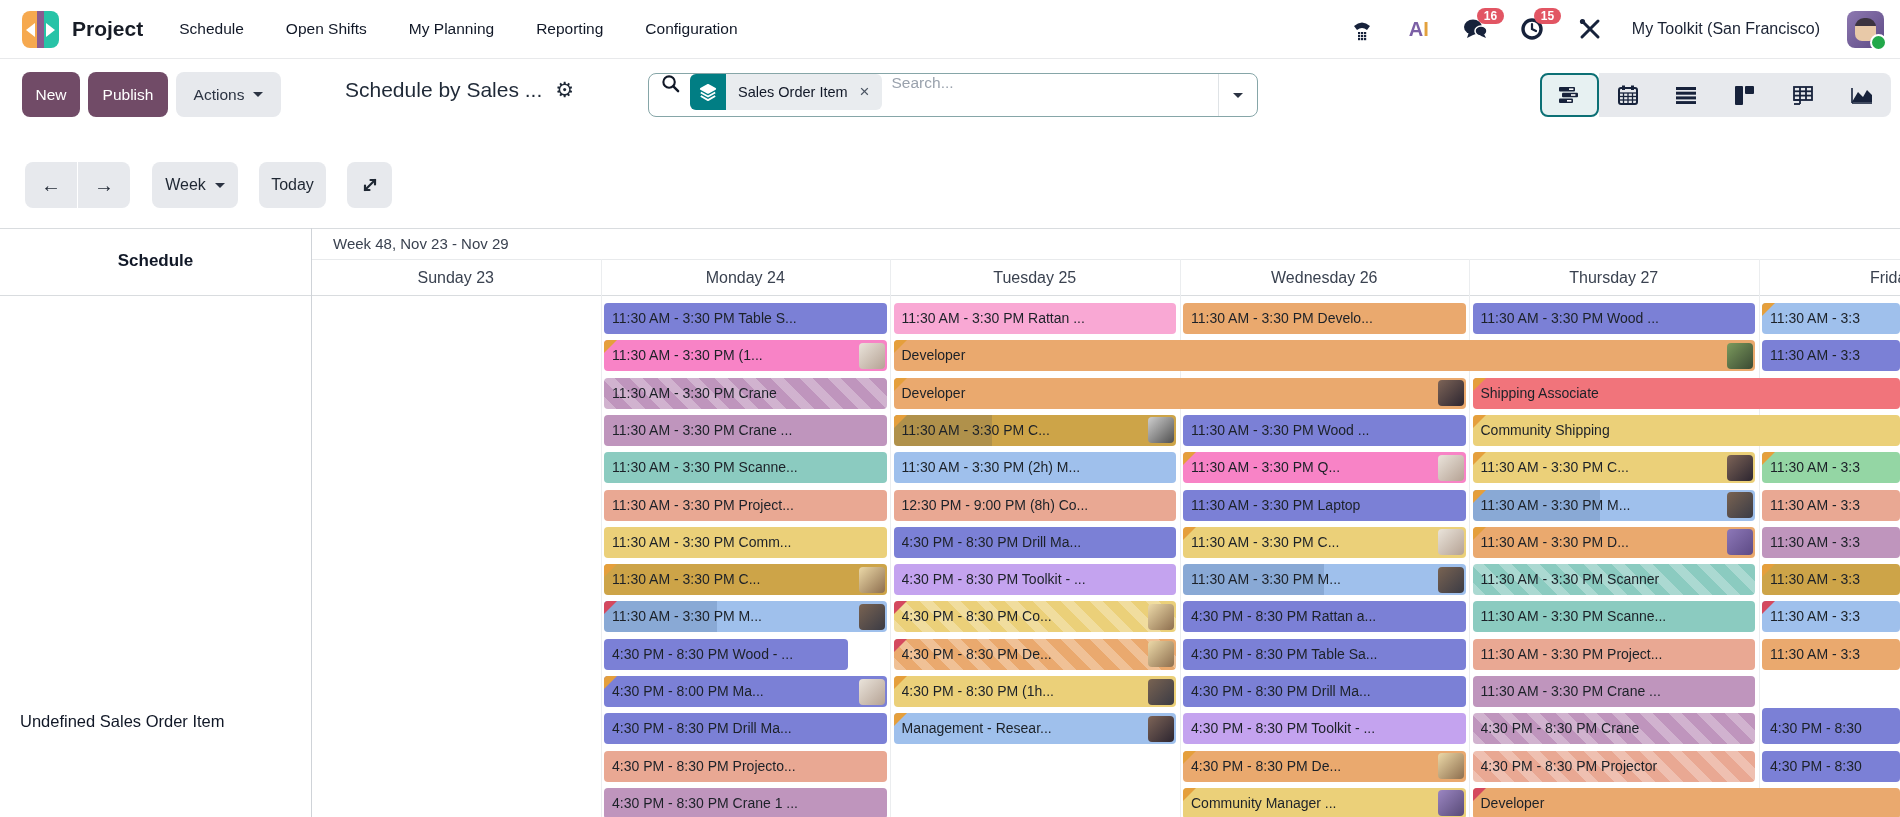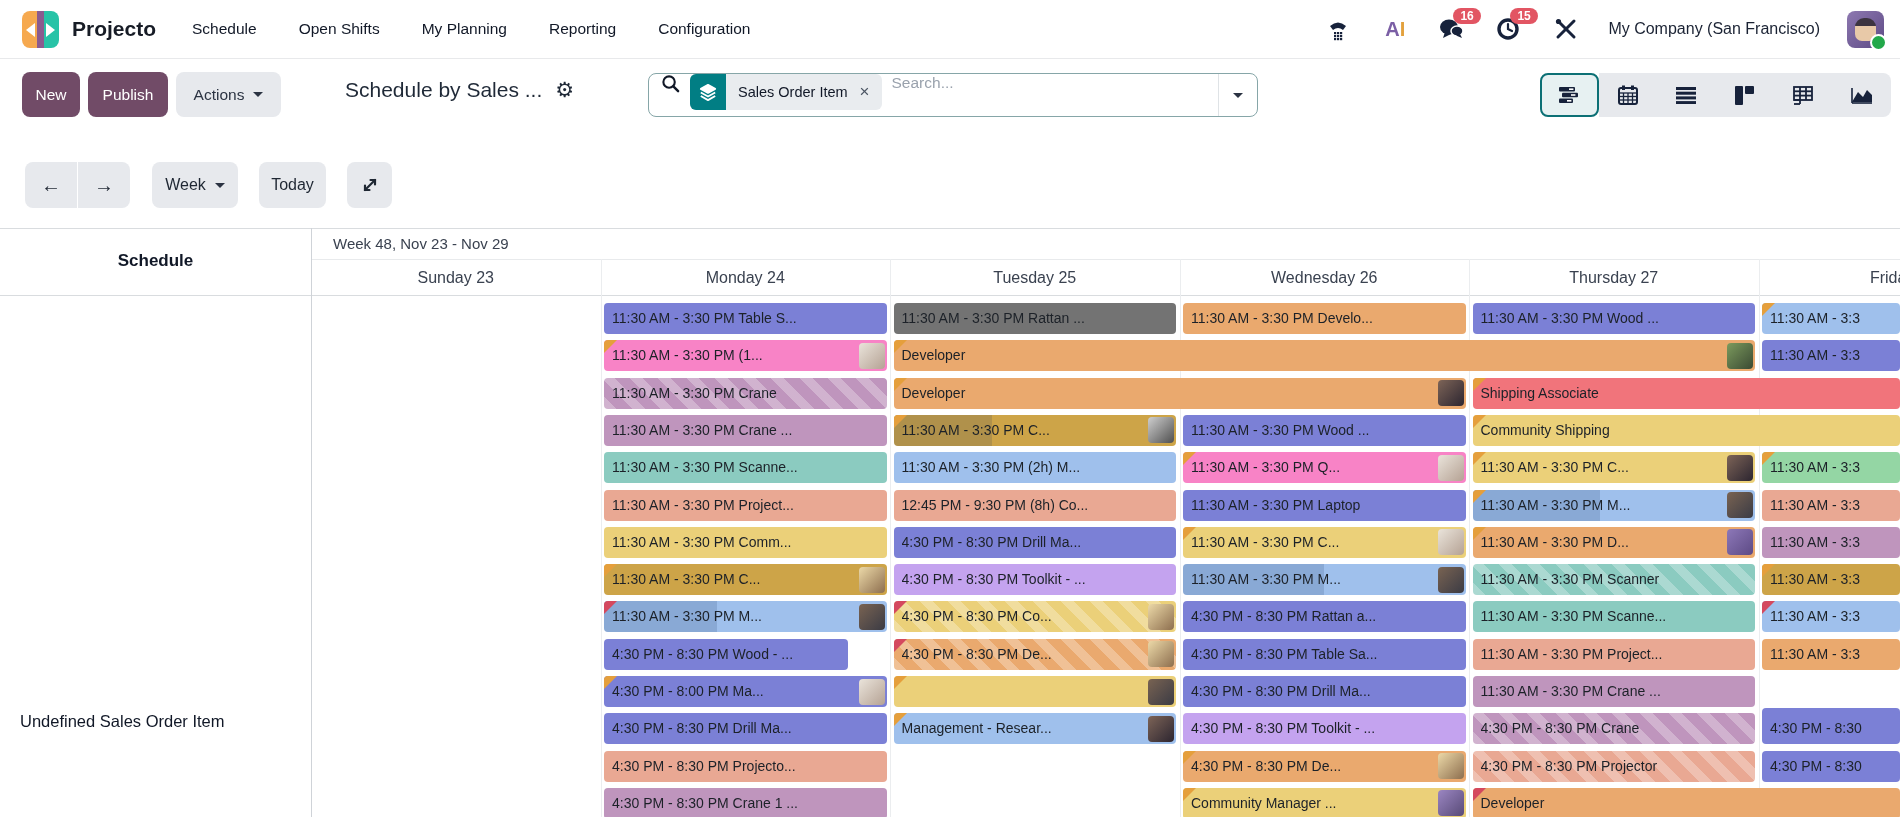--- a/index.html
+++ b/index.html
@@ -84,21 +84,21 @@
 <body>
 
 <div class="navbar">
   <div class="logo">
     <div class="half lh"></div>
       <div class="half rh"></div>
     <div class="tri tl"></div>
       <div class="tri tr"></div>
     <div class="bar"></div>
   </div>
-  <div class="appname">Projecto</div>
+  <div class="appname">Project</div>
   <div class="navmenu">
     <div>Schedule</div>
     <div>Open Shifts</div>
     <div>My Planning</div>
     <div>Reporting</div>
     <div>Configuration</div>
   </div>
   <div class="systray">
     <div class="trayicon">
       <svg width="24" height="24" viewBox="0 0 24 24">
@@ -138,21 +138,21 @@
     </div>
     <div class="trayicon">
       <svg width="24" height="24" viewBox="0 0 24 24">
           <g stroke="#17223b" stroke-width="3" stroke-linecap="round">
             <line x1="4" y1="4" x2="20" y2="20"></line>
             <line x1="20" y1="4" x2="4" y2="20"></line>
           </g>
           <circle cx="4.5" cy="4.5" r="2.6" fill="#17223b"></circle>
         </svg>
     </div>
-    <div class="company">My Company (San Francisco)</div>
+    <div class="company">My Toolkit (San Francisco)</div>
     <div class="useravatar">
       <div class="face"></div>
       <div class="statusdot"></div>
     </div>
   </div>
 </div>
 
 <div class="controlrow">
   <div class="btn btn-primary" style="left:22px;width:58px;">New</div>
   <div class="btn btn-primary" style="left:88px;width:80px;">Publish</div>
@@ -298,21 +298,21 @@
     <div class="vline" style="left: 890px; top: 259px; height: 558px;"></div>
     <div class="day-header" style="left: 1179.5px; width: 289.5px;">Wednesday 26</div>
     <div class="vline" style="left: 1179.5px; top: 259px; height: 558px;"></div>
     <div class="day-header" style="left: 1469px; width: 289.5px;">Thursday 27</div>
     <div class="vline" style="left: 1469px; top: 259px; height: 558px;"></div>
     <div class="day-header" style="left: 1758.5px; width: 289.5px;">Friday 28</div>
     <div class="vline" style="left: 1758.5px; top: 259px; height: 558px;"></div>
     <div class="pill" style="left: 604px; width: 282.5px; top: 303px; background-color: rgb(123, 128, 214);">
       <div class="txt">11:30 AM - 3:30 PM Table S...</div>
     </div>
-    <div class="pill" style="left: 893.5px; width: 282.5px; top: 303px; background-color: #737373;">
+    <div class="pill" style="left: 893.5px; width: 282.5px; top: 303px; background-color: #f9a8d4;">
       <div class="txt">11:30 AM - 3:30 PM Rattan ...</div>
     </div>
     <div class="pill" style="left: 1183px; width: 282.5px; top: 303px; background-color: rgb(234, 169, 110);">
       <div class="txt">11:30 AM - 3:30 PM Develo...</div>
     </div>
     <div class="pill" style="left: 1472.5px; width: 282.5px; top: 303px; background-color: rgb(123, 128, 214);">
       <div class="txt">11:30 AM - 3:30 PM Wood ...</div>
     </div>
     <div class="pill" style="left: 1762px; width: 138px; top: 303px; background-color: rgb(159, 192, 236);">
       <div class="txt">11:30 AM - 3:3</div>
@@ -376,21 +376,21 @@
       <div class="pav" style="background: linear-gradient(135deg, rgb(125, 100, 87) 0%, rgb(44, 37, 48) 100%);"></div>
     </div>
     <div class="pill" style="left: 1762px; width: 138px; top: 452.2px; background-color: rgb(148, 214, 164);">
       <div class="txt">11:30 AM - 3:3</div>
       <div class="corner" style="border-top: 13px solid rgb(229, 159, 60);"></div>
     </div>
     <div class="pill" style="left: 604px; width: 282.5px; top: 489.5px; background-color: rgb(233, 168, 147);">
       <div class="txt">11:30 AM - 3:30 PM Project...</div>
     </div>
     <div class="pill" style="left: 893.5px; width: 282.5px; top: 489.5px; background-color: rgb(233, 168, 147);">
-      <div class="txt">12:45 PM - 9:30 PM (8h) Co...</div>
+      <div class="txt">12:30 PM - 9:00 PM (8h) Co...</div>
     </div>
     <div class="pill" style="left: 1183px; width: 282.5px; top: 489.5px; background-color: rgb(123, 128, 214);">
       <div class="txt">11:30 AM - 3:30 PM Laptop</div>
     </div>
     <div class="pill" style="left: 1472.5px; width: 282.5px; top: 489.5px; background-color: rgb(159, 192, 236);">
       <div class="overlay" style="width: 45%;"></div>
       <div class="txt" style="right: 30px;">11:30 AM - 3:30 PM M...</div>
       <div class="corner" style="border-top: 13px solid rgb(229, 159, 60);"></div>
       <div class="pav" style="background: linear-gradient(135deg, rgb(121, 99, 82) 0%, rgb(59, 59, 68) 100%);"></div>
     </div>
@@ -473,20 +473,21 @@
     </div>
     <div class="pill" style="left: 1762px; width: 138px; top: 638.7px; background-color: rgb(234, 169, 110);">
       <div class="txt">11:30 AM - 3:3</div>
     </div>
     <div class="pill" style="left: 604px; width: 282.5px; top: 676px; background-color: rgb(123, 128, 214);">
       <div class="txt" style="right: 30px;">4:30 PM - 8:00 PM Ma...</div>
       <div class="corner" style="border-top: 13px solid rgb(229, 159, 60);"></div>
       <div class="pav" style="background: linear-gradient(135deg, rgb(234, 228, 219) 0%, rgb(181, 162, 148) 100%);"></div>
     </div>
     <div class="pill" style="left: 893.5px; width: 282.5px; top: 676px; background-color: rgb(235, 208, 121);">
+      <div class="txt" style="right: 30px;">4:30 PM - 8:30 PM (1h...</div>
       <div class="corner" style="border-top: 13px solid rgb(229, 159, 60);"></div>
       <div class="pav" style="background: linear-gradient(135deg, rgb(121, 99, 82) 0%, rgb(59, 59, 68) 100%);"></div>
     </div>
     <div class="pill" style="left: 1183px; width: 282.5px; top: 676px; background-color: rgb(123, 128, 214);">
       <div class="txt">4:30 PM - 8:30 PM Drill Ma...</div>
     </div>
     <div class="pill" style="left: 1472.5px; width: 282.5px; top: 676px; background-color: rgb(191, 149, 189);">
       <div class="txt">11:30 AM - 3:30 PM Crane ...</div>
     </div>
     <div class="pill" style="left: 1762px; width: 138px; top: 676px; background-color: rgb(123, 128, 214); margin-top: 32px;">

